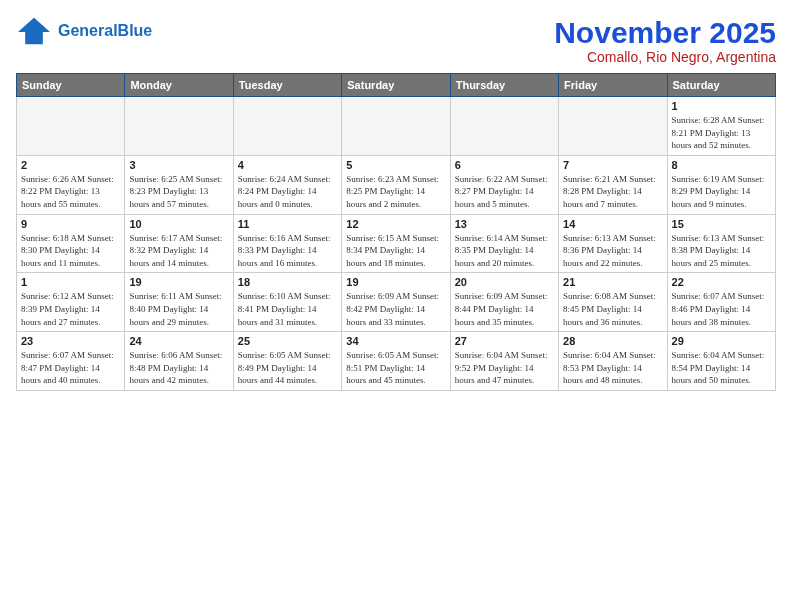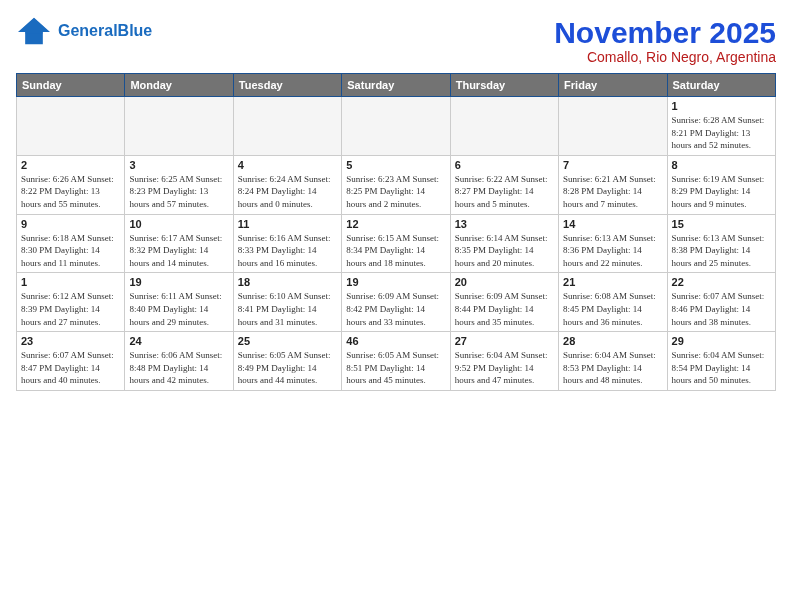--- a/index.html
+++ b/index.html
@@ -313,21 +313,21 @@
 and 42 minutes.</div>
           </td>
           <td>
             <span class="day-num">25</span>
             <div class="day-info">Sunrise: 6:05 AM
 Sunset: 8:49 PM
 Daylight: 14 hours
 and 44 minutes.</div>
           </td>
           <td>
-            <span class="day-num">46</span>
+            <span class="day-num">34</span>
             <div class="day-info">Sunrise: 6:05 AM
 Sunset: 8:51 PM
 Daylight: 14 hours
 and 45 minutes.</div>
           </td>
           <td>
             <span class="day-num">27</span>
             <div class="day-info">Sunrise: 6:04 AM
 Sunset: 9:52 PM
 Daylight: 14 hours

